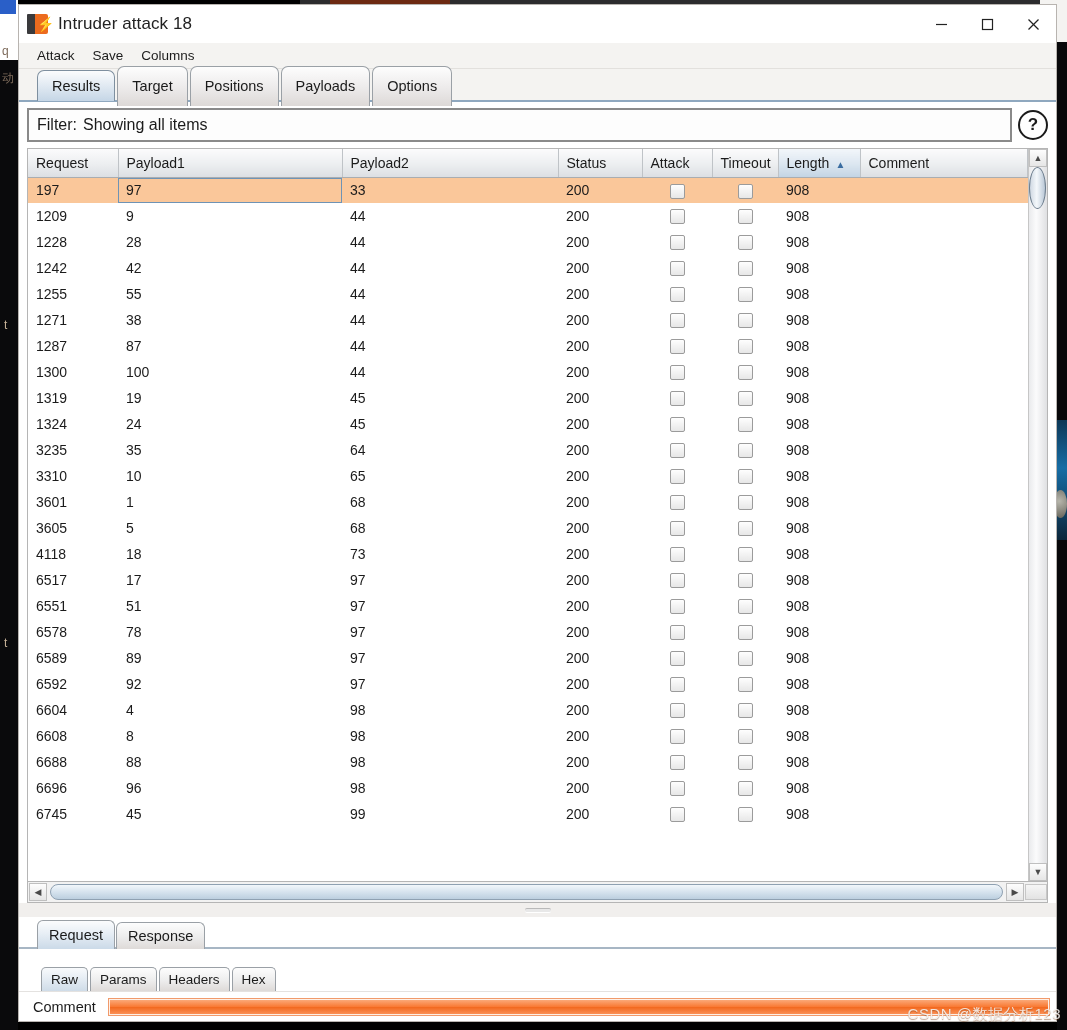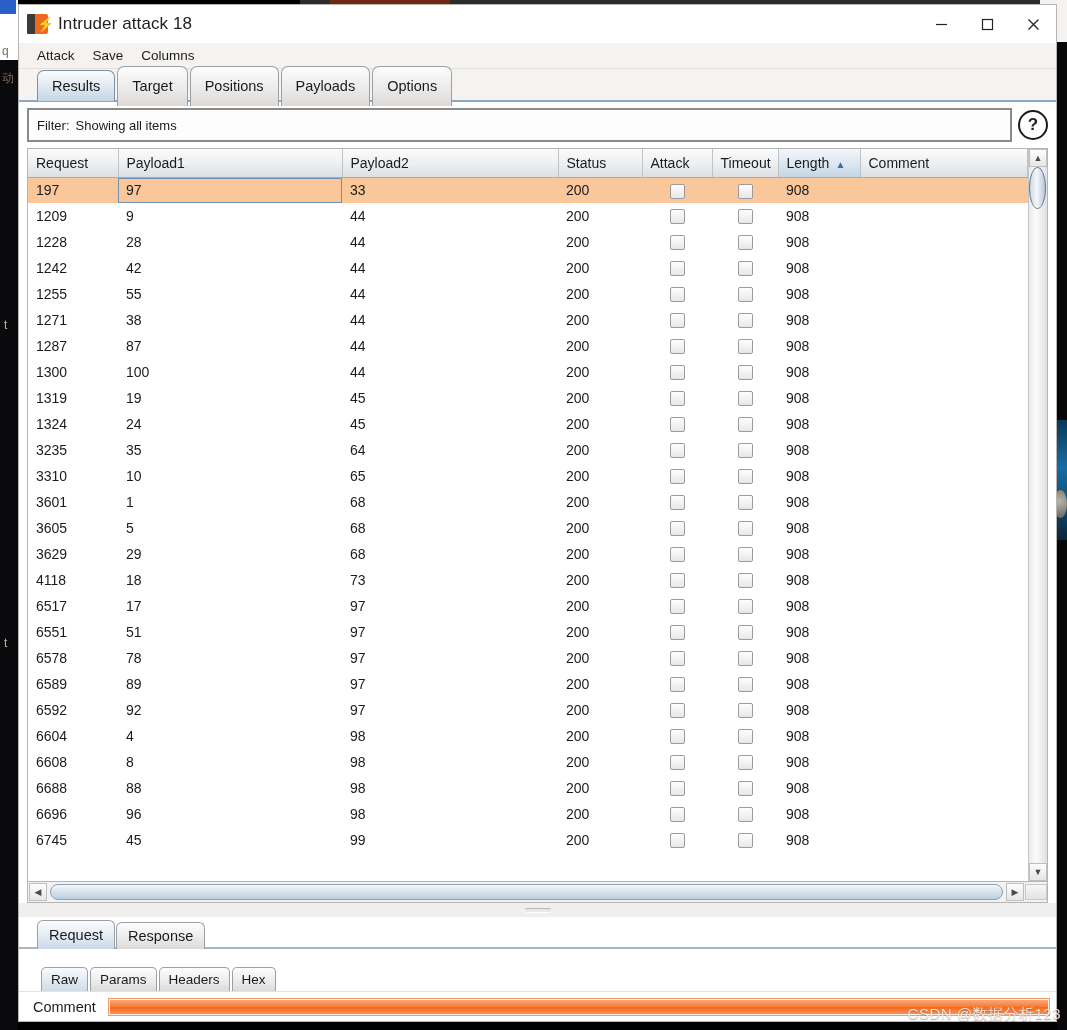--- a/index.html
+++ b/index.html
@@ -202,21 +202,21 @@
     gap: 6px;
   }
   #filter-bar {
     flex: 1 1 auto;
     height: 34px;
     border: 2px solid #8a8a8a;
     background: #fdfdfd;
     display: flex;
     align-items: center;
     padding-left: 8px;
-    font-size: 13px;
+    font-size: 16px;
     color: #1b1b1b;
     gap: 6px;
   }
   #filter-label { color: #1b1b1b; }
   #filter-value { color: #1b1b1b; }
   #help-icon {
     flex: 0 0 30px;
     width: 30px; height: 30px;
     border-radius: 50%;
     border: 2px solid #1b1b1b;
@@ -719,30 +719,20 @@
                   <td>3605</td>
                   <td>5</td>
                   <td>68</td>
                   <td>200</td>
                   <td class="cb-cell"><span class="cb"></span></td>
                   <td class="cb-cell"><span class="cb"></span></td>
                   <td>908</td>
                   <td></td>
                 </tr>
                 <tr>
-                  <td>3629</td>
-                  <td>29</td>
-                  <td>68</td>
-                  <td>200</td>
-                  <td class="cb-cell"><span class="cb"></span></td>
-                  <td class="cb-cell"><span class="cb"></span></td>
-                  <td>908</td>
-                  <td></td>
-                </tr>
-                <tr>
                   <td>4118</td>
                   <td>18</td>
                   <td>73</td>
                   <td>200</td>
                   <td class="cb-cell"><span class="cb"></span></td>
                   <td class="cb-cell"><span class="cb"></span></td>
                   <td>908</td>
                   <td></td>
                 </tr>
                 <tr>

